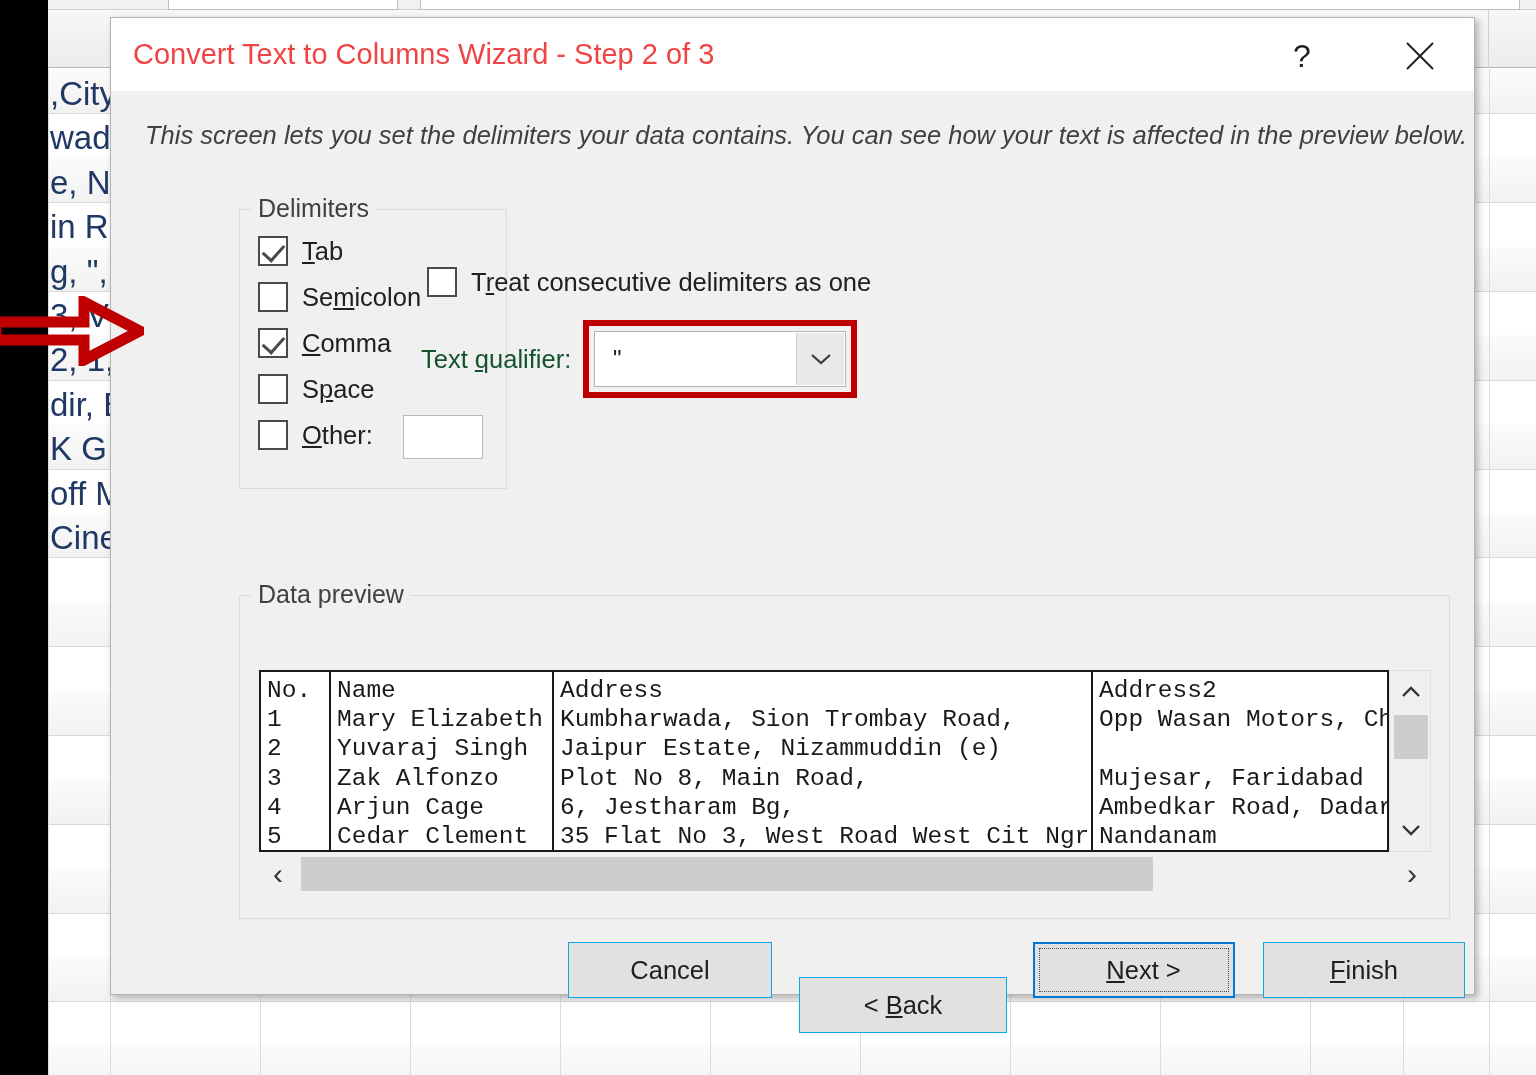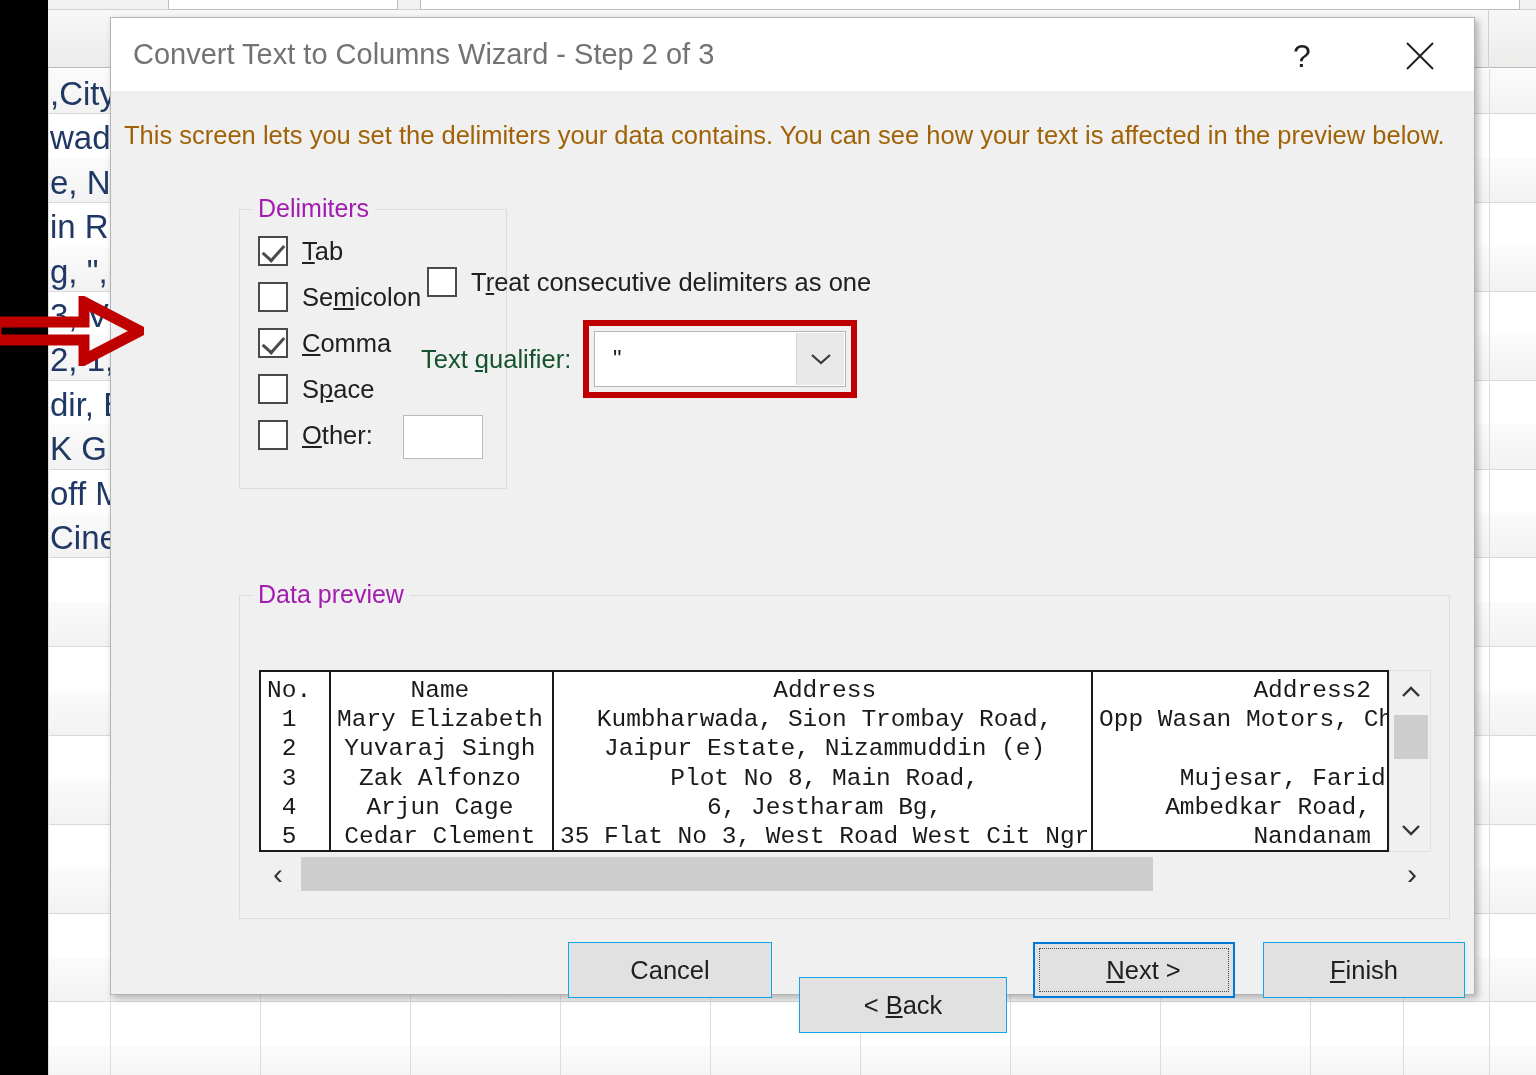--- a/index.html
+++ b/index.html
@@ -77,51 +77,52 @@
     background: #f0f0f0;
     border: 1px solid #b4b4b4;
     box-shadow: 3px 3px 7px rgba(0,0,0,0.28);
   }
   .dlg-titlebar {
     position: absolute; left: 0; top: 0; width: 100%; height: 73px;
     background: #ffffff;
   }
   .dlg-title {
     position: absolute; left: 22px; top: 20px;
-    font-size: 29px; color: #737373;
+    font-size: 29px; color: #ef4444;
     font-family: "Liberation Sans", sans-serif;
     white-space: nowrap;
   }
   .dlg-help, .dlg-close {
     position: absolute; top: 18px; width: 48px; height: 40px;
     display: flex; align-items: center; justify-content: center;
     color: #202020; cursor: default;
   }
   .dlg-help { right: 148px; font-size: 32px; }
   .dlg-close { right: 30px; }
 
   .dlg-body {
     position: absolute; left: 0; top: 73px; right: 0; bottom: 0;
     background: #f0f0f0;
   }
   .intro-text {
-    position: absolute; left: 13px; top: 30px;
-    font-size: 25.5px; color: #a16207;
+    position: absolute; left: 34px; top: 30px;
+    font-size: 25.5px; color: #404040;
     white-space: nowrap;
+    font-style: italic;
   }
 
   
   .groupbox {
     position: absolute;
     border: 1px solid #dcdcdc;
   }
   .group-legend {
     position: absolute; top: -16px; left: 12px;
     background: #f0f0f0; padding: 0 6px;
-    font-size: 25px; color: #a21caf;
+    font-size: 25px; color: #404040;
     white-space: nowrap;
   }
   #grp-delims { left: 128px; top: 118px; width: 268px; height: 280px; }
   #grp-preview { left: 128px; top: 504px; width: 1211px; height: 324px; }
 
   
   .cb-row {
     position: absolute; display: flex; align-items: center;
     white-space: nowrap;
   }
@@ -190,21 +191,20 @@
   .pv-col-sep {
     position: absolute; top: 0; bottom: 0; width: 2px; background: #1a1a1a;
   }
   .pv-text {
     position: absolute; left: 4px; top: 4px;
     font-family: "Liberation Mono", monospace;
     font-size: 24.5px;
     line-height: 29.2px;
     color: #1a1a1a;
     white-space: pre;
-    text-align: center;
   }
   .pv-vscroll {
     position: absolute;
     width: 42px;
     background: #f0f0f0;
     border: 1px solid #e0e0e0;
   }
   .pv-vthumb {
     position: absolute; left: 4px; width: 34px; height: 44px;
     background: #cdcdcd;

